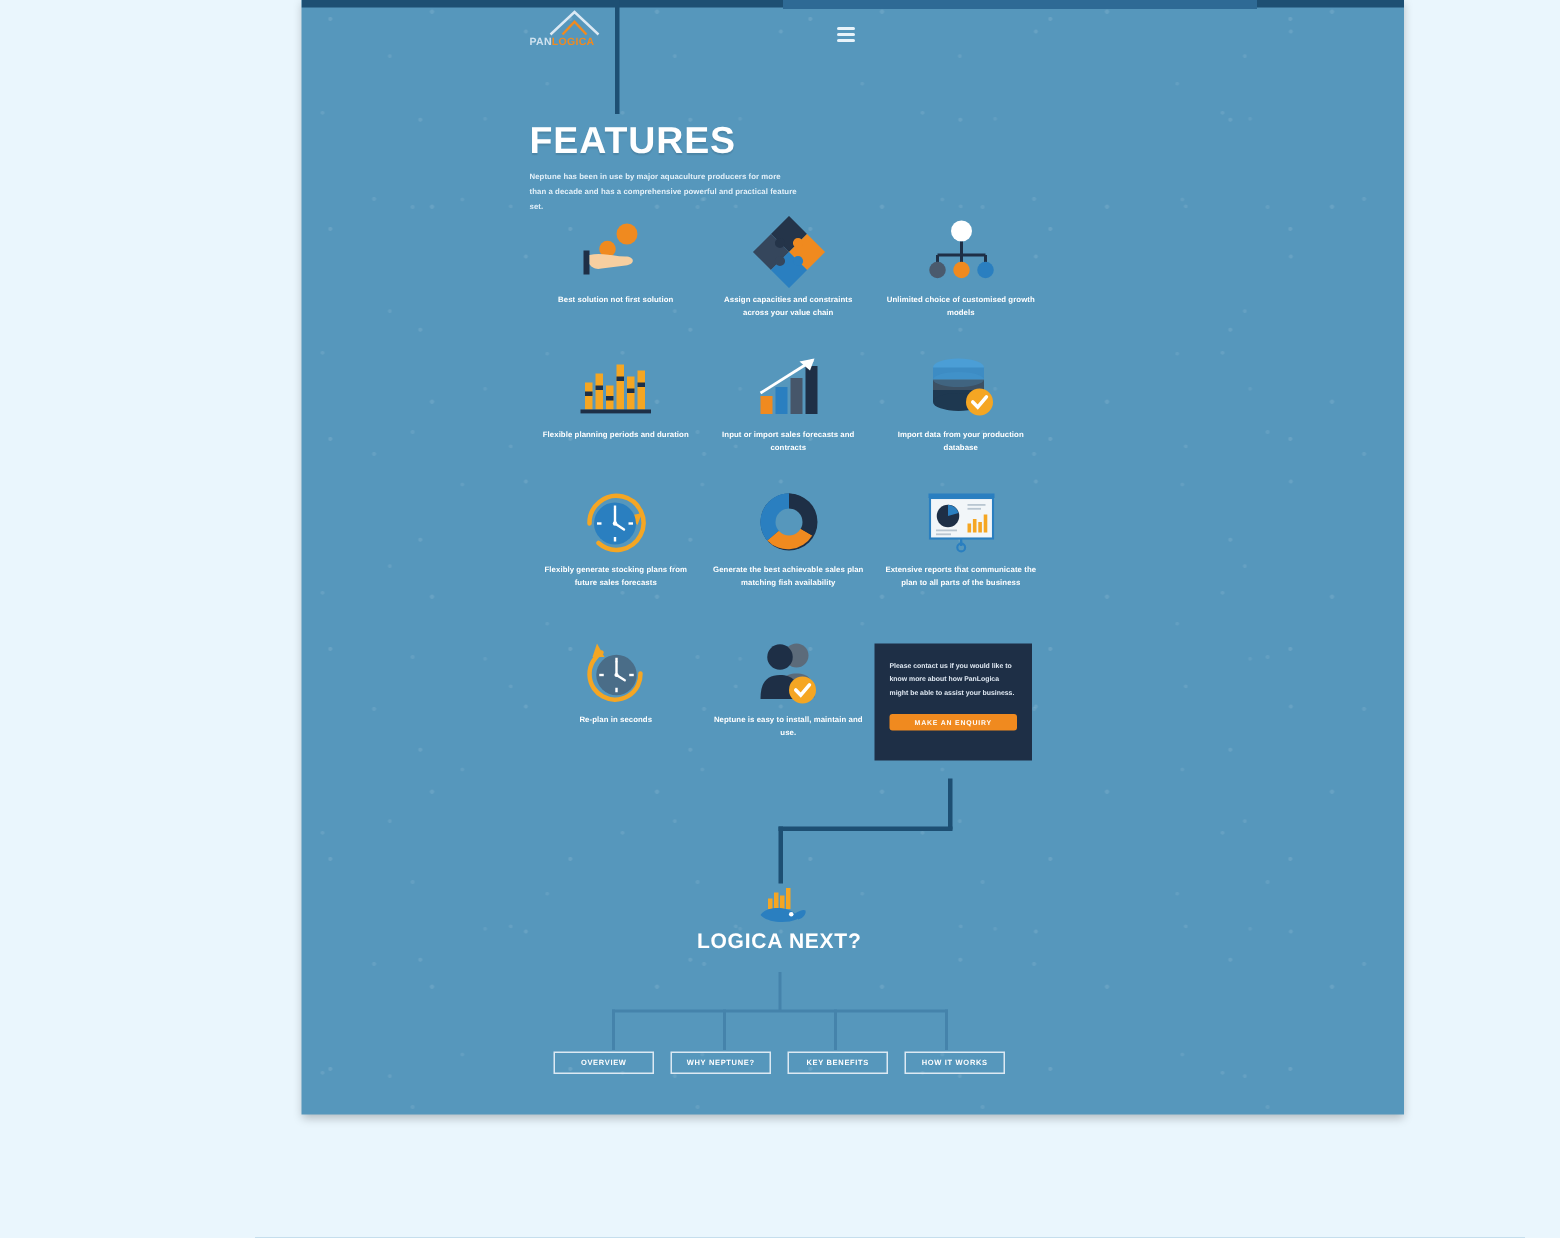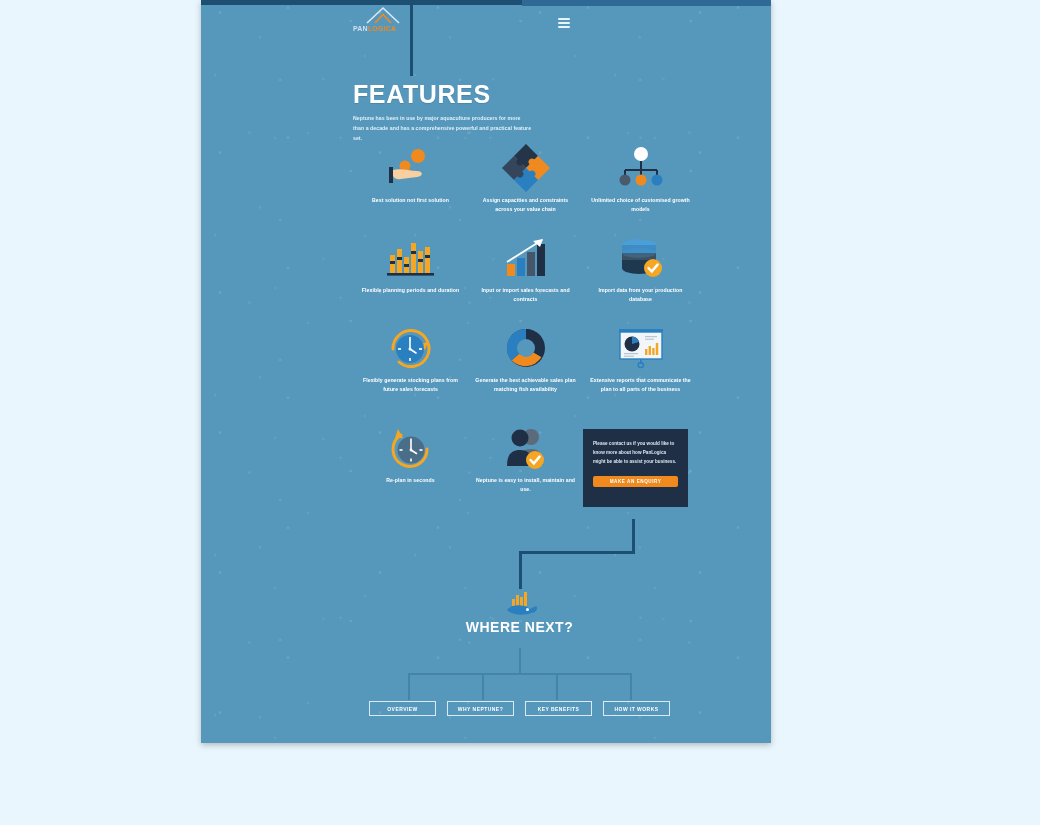--- a/index.html
+++ b/index.html
@@ -7,21 +7,21 @@
     width: 1040px; height: 825px;
     background: #eaf6fd;
     font-family: "Liberation Sans", sans-serif;
     overflow: hidden;
   }
 
   
   #page {
     position: absolute;
     left: 201px; top: 0px;
-    width: 570px; height: 743px;
+    width: 735px; height: 743px;
     background: #5697bc;
     box-shadow: 0 2px 6px rgba(0,0,0,0.25);
     overflow: hidden;
   }
   
   #page::before{
     content:"";
     position:absolute; inset:0;
     background-image:
       radial-gradient(circle at 12% 9%, rgba(255,255,255,.11) 0 1.1px, transparent 1.6px),
@@ -405,21 +405,21 @@
           <rect x="12" y="10" width="3" height="7"></rect>
           <rect x="16" y="6" width="3" height="11"></rect>
           <rect x="20" y="8" width="3" height="9"></rect>
           <rect x="24" y="3" width="3" height="14"></rect>
         </g>
         <path d="M7 21 C11 15 24 15 30 20 C32 21.5 33 23 31 24 C24 27 11 26 7 21 Z" fill="#2a7fc0"></path>
         <path d="M30 20 C33 18 36 17 37 18 C37.5 20 36 23 32 24 Z" fill="#2a7fc0"></path>
         <circle cx="27.5" cy="20.5" r="1.5" fill="#ffffff"></circle>
       </svg>
     </div>
-    <h2>WHERE NEXT?</h2>
+    <h2>LOGICA NEXT?</h2>
   </div>
 
   <div id="tree">
     <div class="tl" id="t-stem"></div>
     <div class="tl" id="t-bar"></div>
     <div class="tl" id="t-d1"></div>
     <div class="tl" id="t-d2"></div>
     <div class="tl" id="t-d3"></div>
     <div class="tl" id="t-d4"></div>
   </div>

